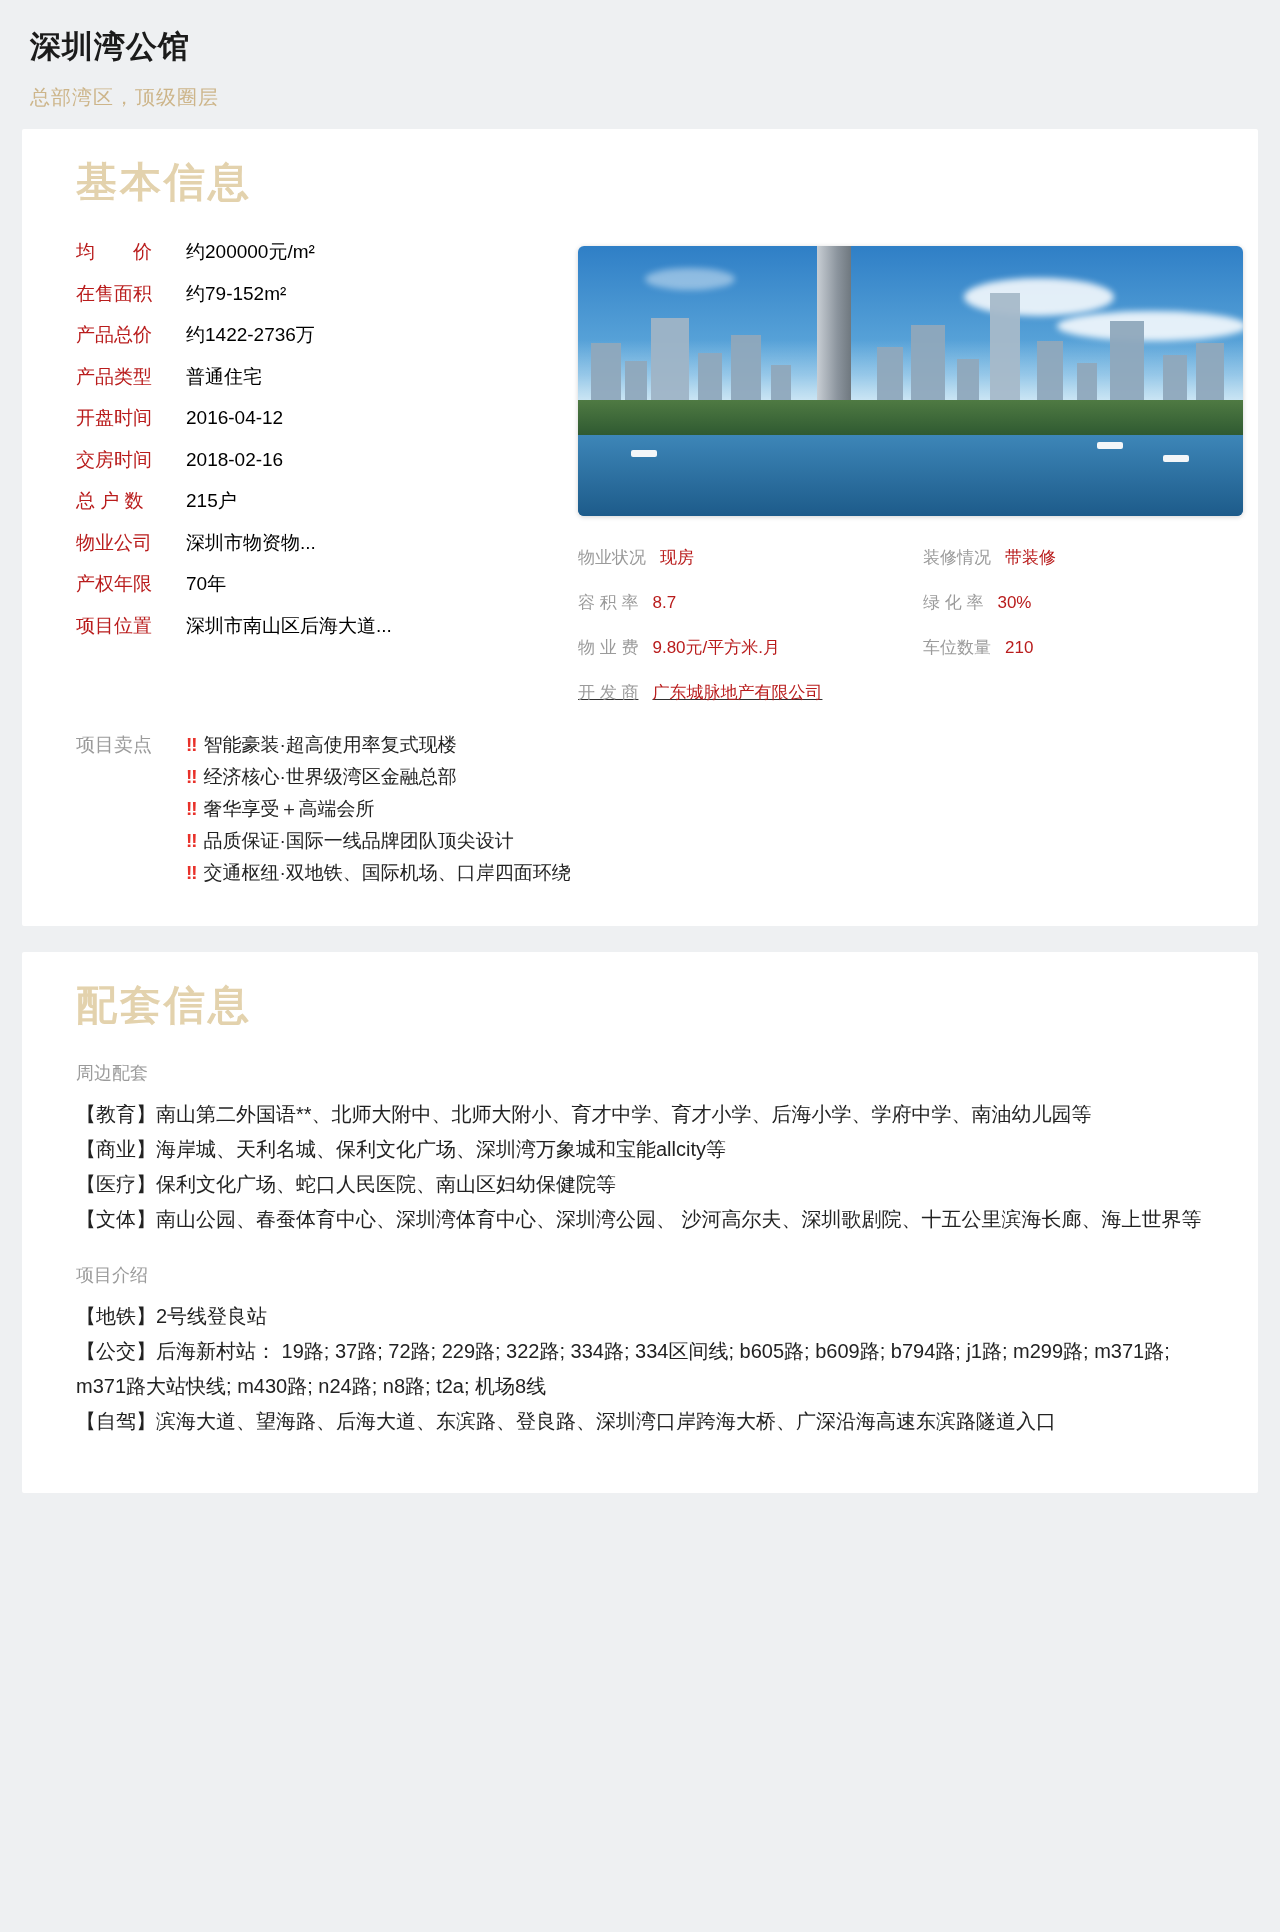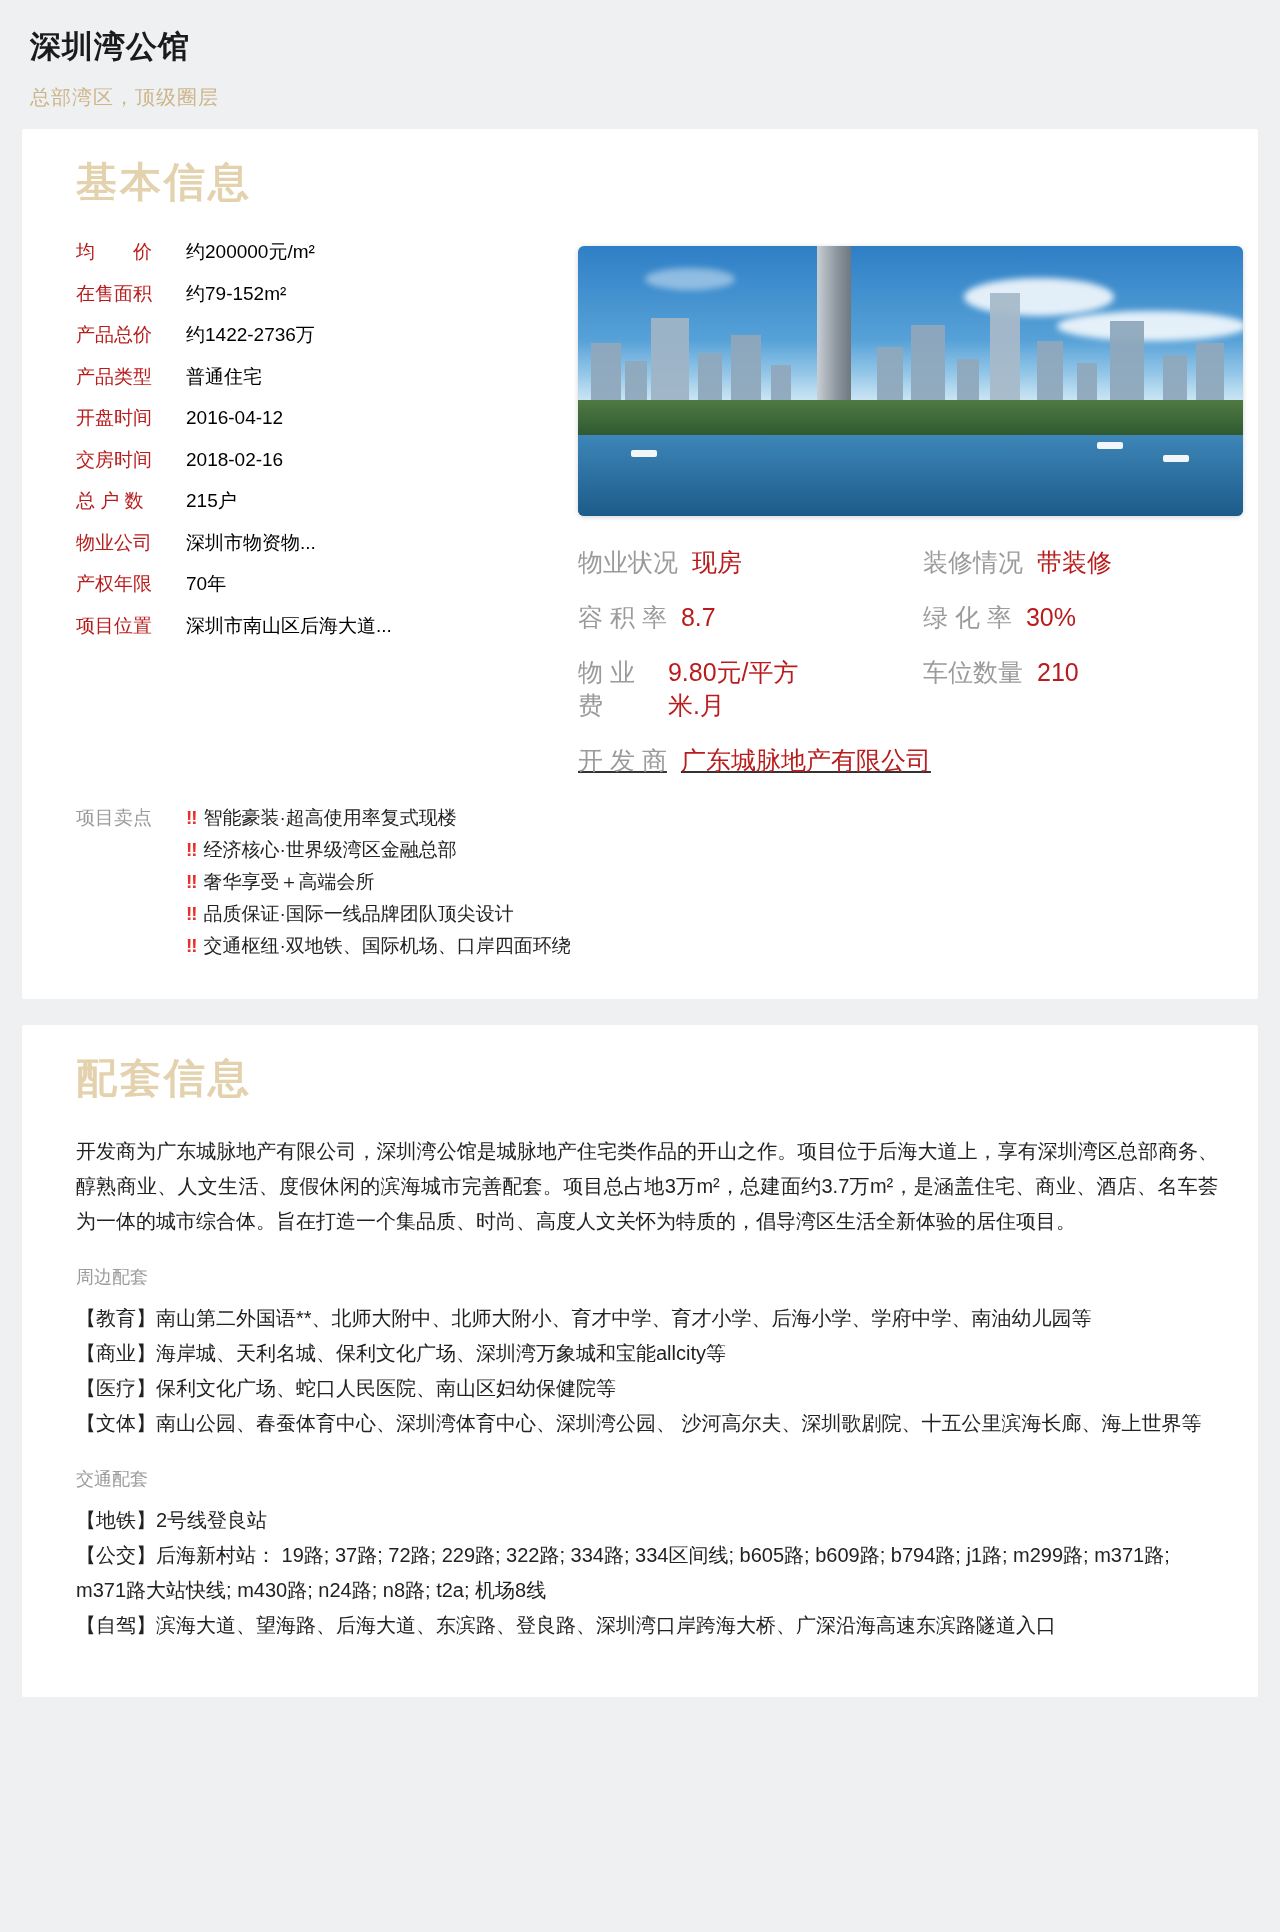--- a/index.html
+++ b/index.html
@@ -141,21 +141,21 @@
   }
 
   .pairs {
     display: flex;
     flex-wrap: wrap;
     margin-top: 2px;
   }
   .pair {
     display: flex;
     align-items: baseline;
-    font-size: 25px;
+    font-size: 17px;
     margin-bottom: 22px;
   }
   .pair .plbl { color: #9b9b9b; }
   .pair .pval { color: #b91c1c; margin-left: 14px; }
   .pair.w1 { width: 250px; }
   .pair.w2 { width: 250px; }
   .pair.wide { width: 100%; text-decoration: underline; }
 
   .sellpoints {
     display: flex;
@@ -348,29 +348,28 @@
           <span class="sp-mark">‼</span>
           <span>交通枢纽·双地铁、国际机场、口岸四面环绕</span>
         </div>
       </div>
     </div>
   </div>
 
   <div class="card">
     <div class="card-title">配套信息</div>
 
-    <p class="para">开发商为广东城脉地产有限公司，深圳湾公馆是城脉地产住宅类作品的开山之作。项目位于后海大道上，享有深圳湾区总部商务、醇熟商业、人文生活、度假休闲的滨海城市完善配套。项目总占地3万m²，总建面约3.7万m²，是涵盖住宅、商业、酒店、名车荟为一体的城市综合体。旨在打造一个集品质、时尚、高度人文关怀为特质的，倡导湾区生活全新体验的居住项目。</p>
 
     <div class="sub-label">周边配套</div>
     <div class="list-line">【教育】南山第二外国语**、北师大附中、北师大附小、育才中学、育才小学、后海小学、学府中学、南油幼儿园等</div>
     <div class="list-line">【商业】海岸城、天利名城、保利文化广场、深圳湾万象城和宝能allcity等</div>
     <div class="list-line">【医疗】保利文化广场、蛇口人民医院、南山区妇幼保健院等</div>
     <div class="list-line">【文体】南山公园、春蚕体育中心、深圳湾体育中心、深圳湾公园、 沙河高尔夫、深圳歌剧院、十五公里滨海长廊、海上世界等</div>
 
-    <div class="sub-label">交通配套</div>
+    <div class="sub-label">项目介绍</div>
     <div class="list-line">【地铁】2号线登良站</div>
     <div class="list-line">【公交】后海新村站： 19路; 37路; 72路; 229路; 322路; 334路; 334区间线; b605路; b609路; b794路; j1路; m299路; m371路; m371路大站快线; m430路; n24路; n8路; t2a; 机场8线</div>
     <div class="list-line">【自驾】滨海大道、望海路、后海大道、东滨路、登良路、深圳湾口岸跨海大桥、广深沿海高速东滨路隧道入口</div>
 
     <div class="footer-space"></div>
   </div>
 
 </div>
 
 </body></html>

